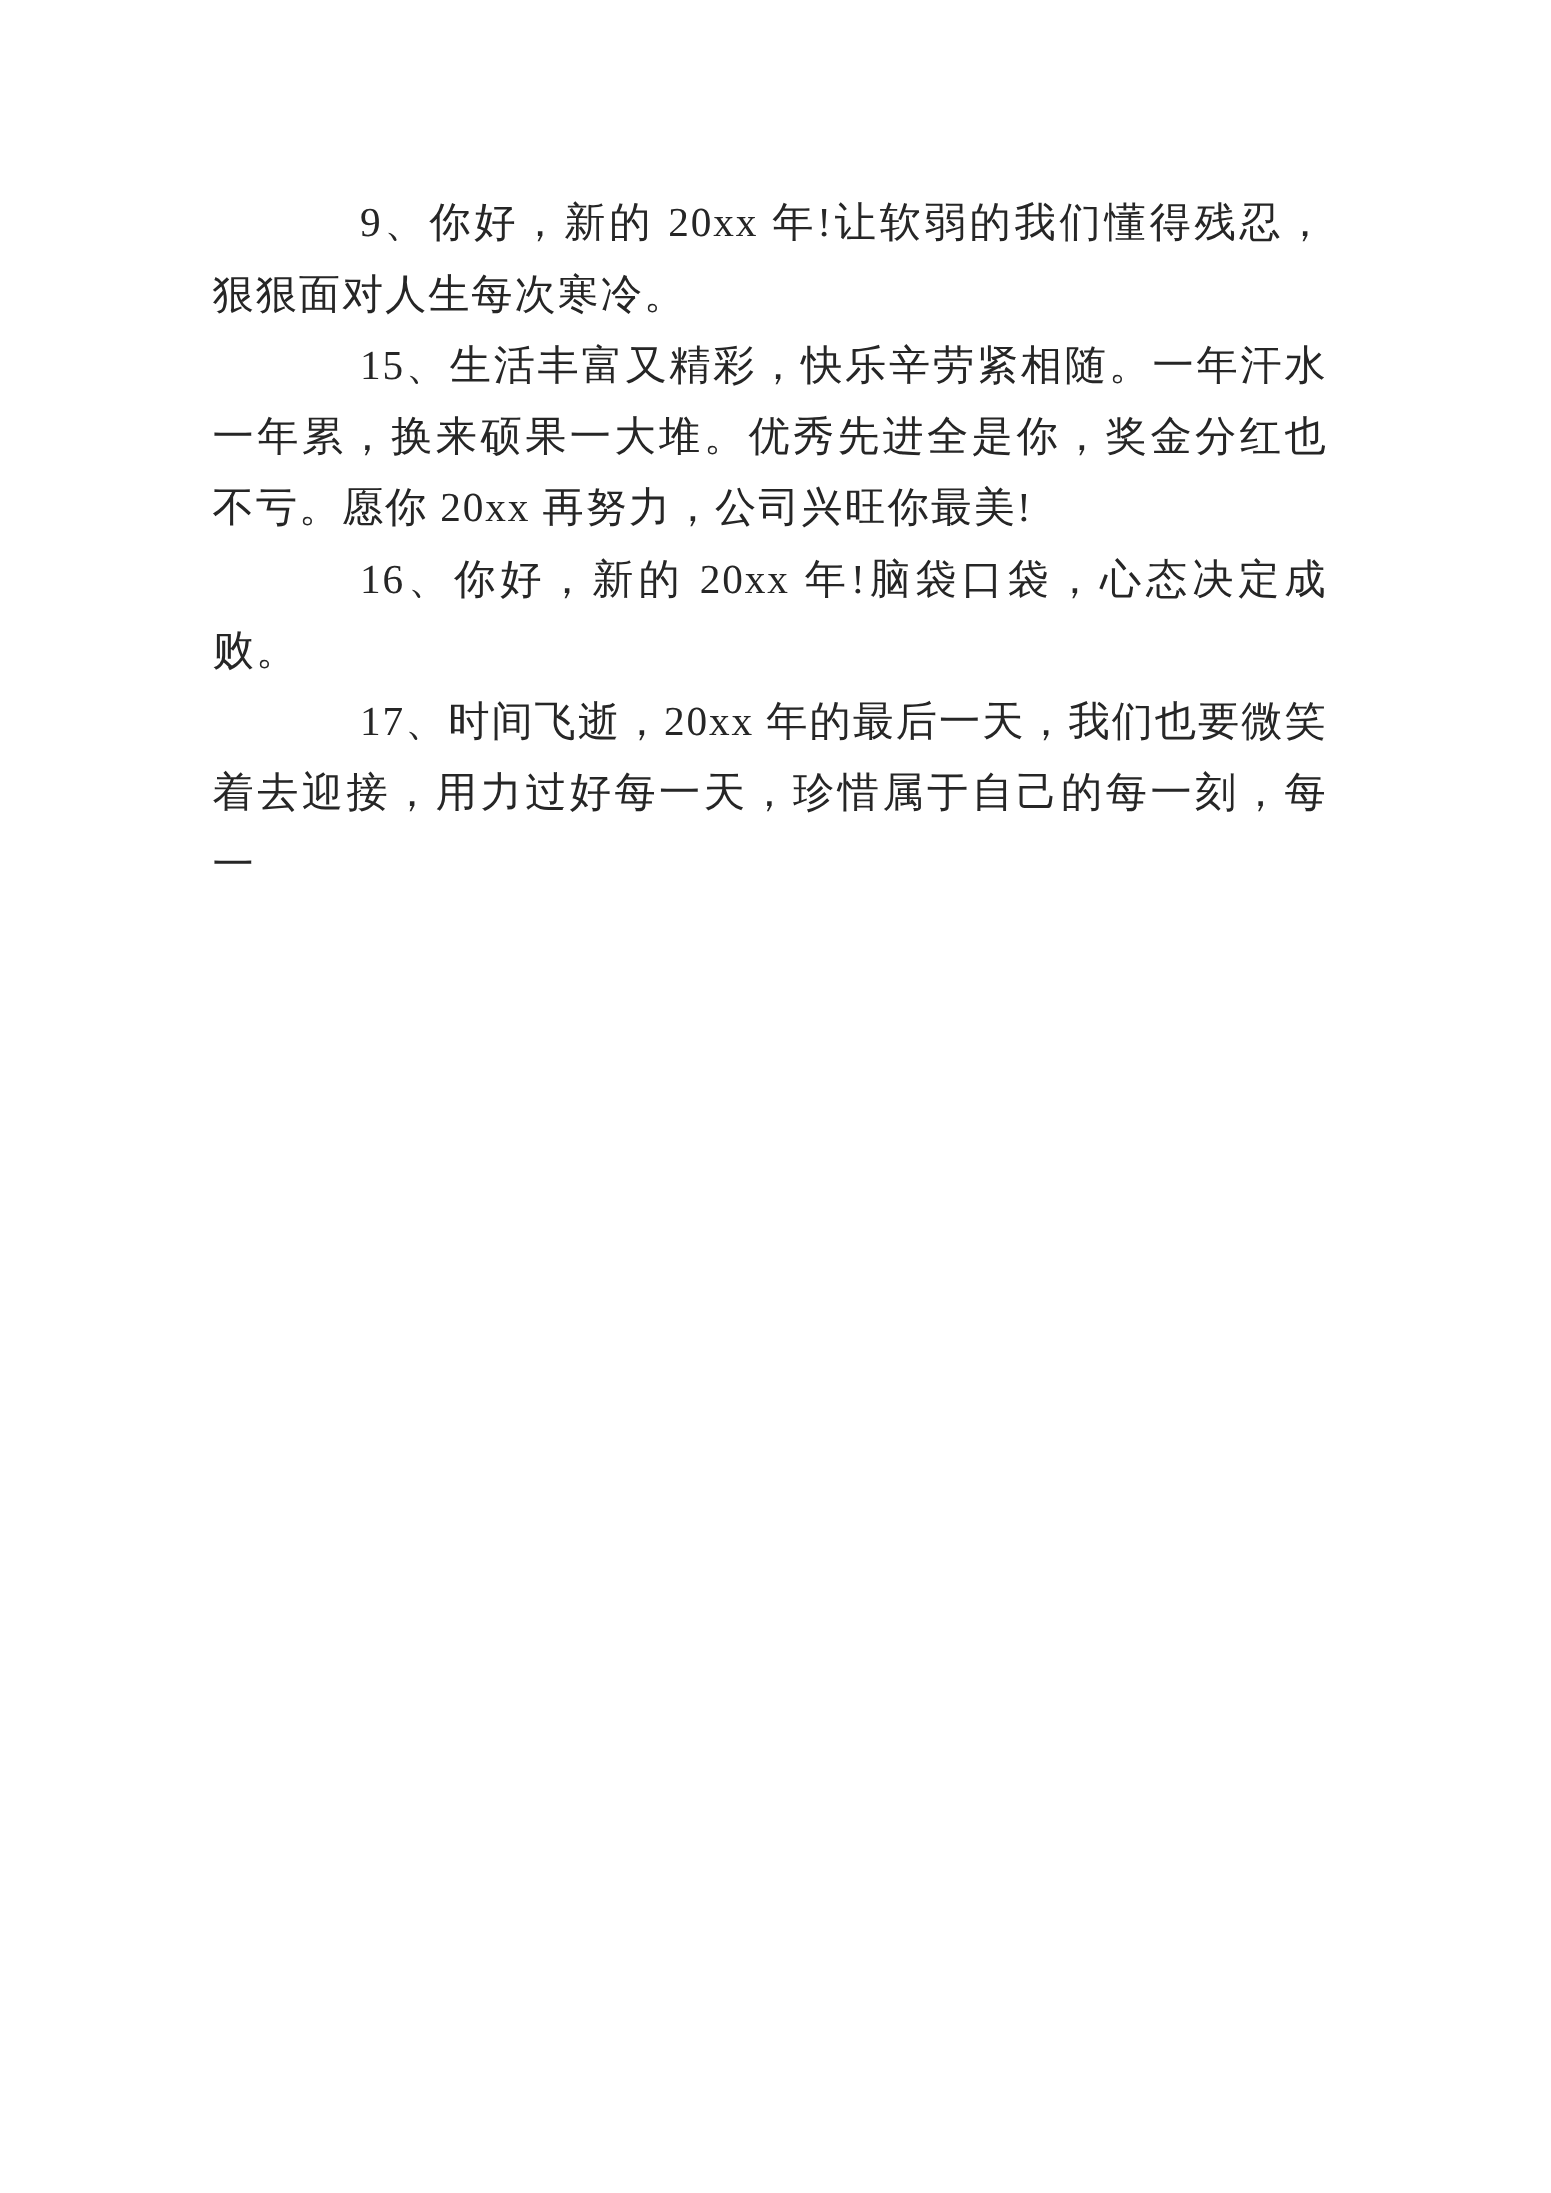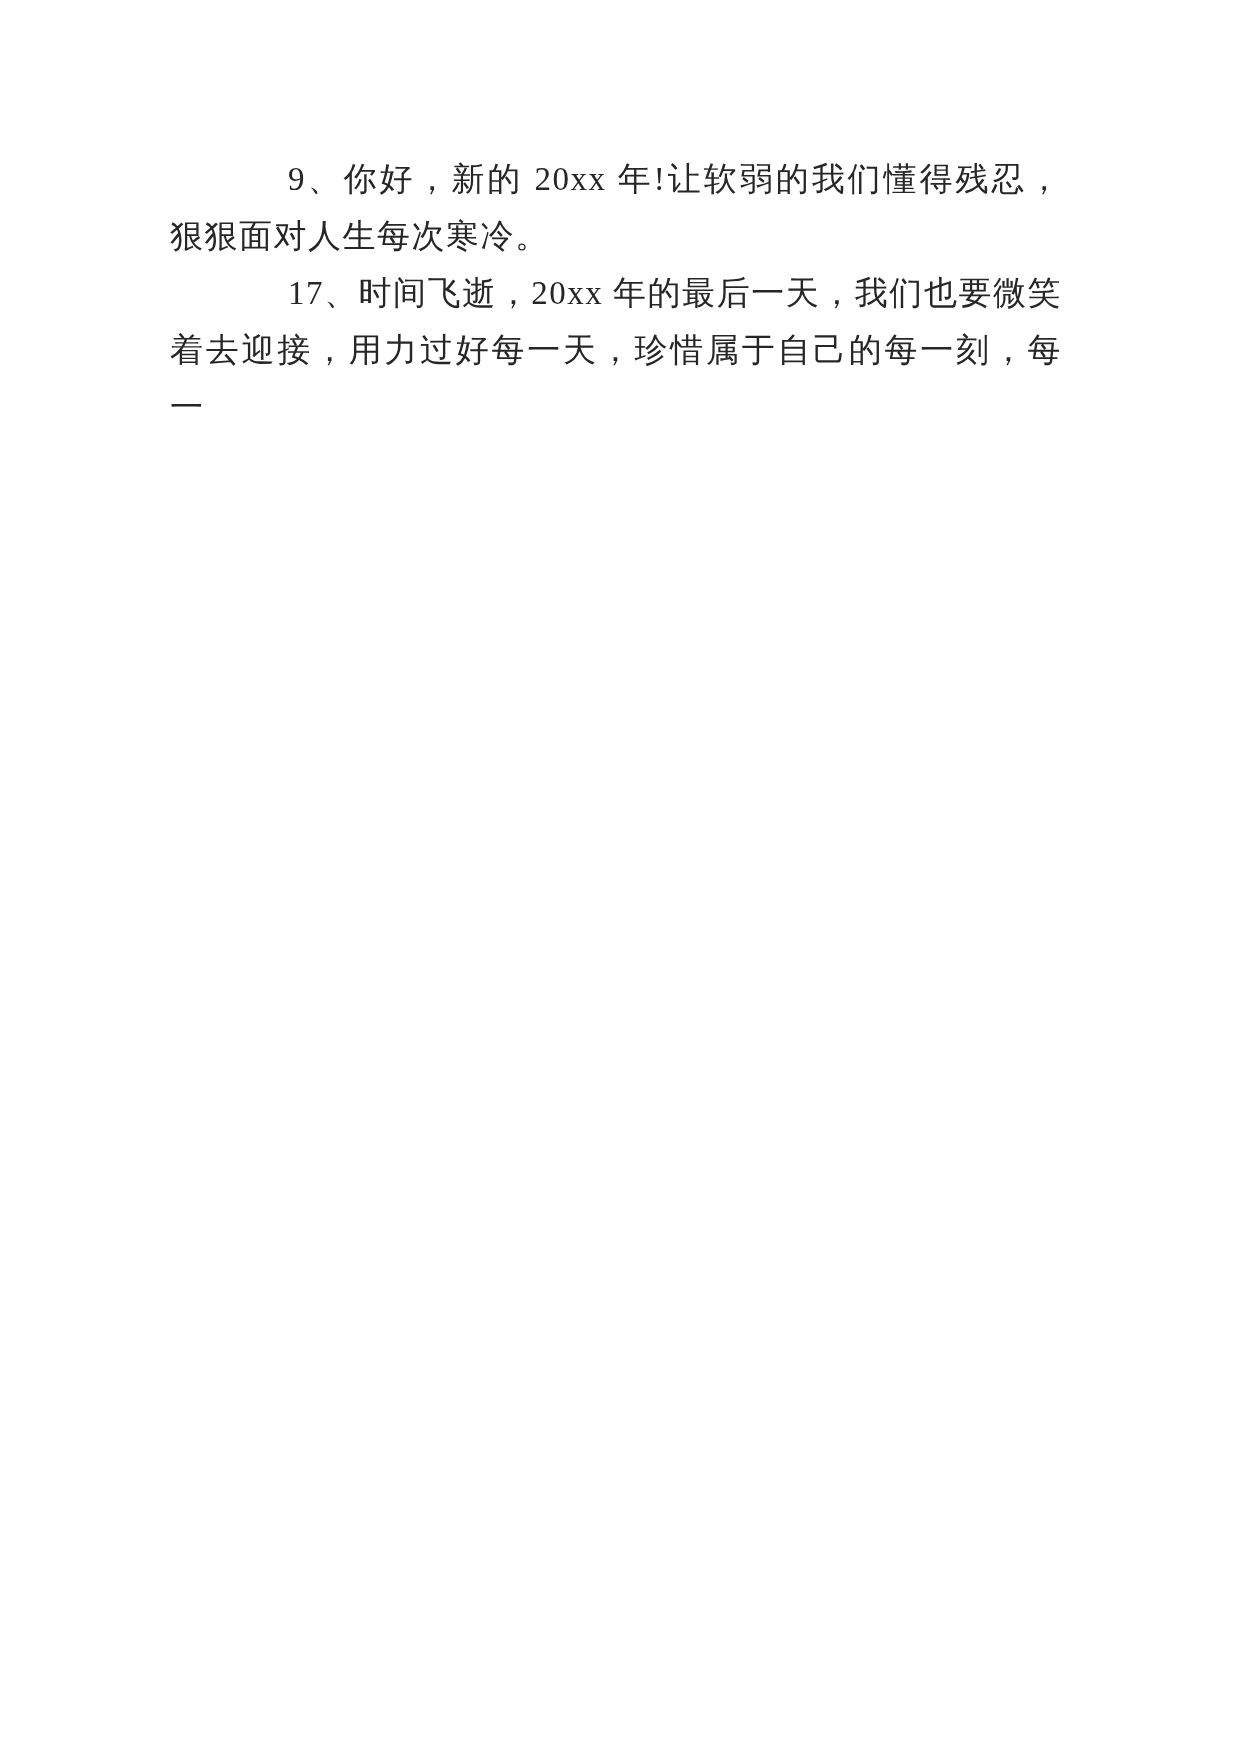--- a/index.html
+++ b/index.html
@@ -36,15 +36,17 @@
     text-indent: 118px;
     word-break: break-all;
   }
 </style>
 </head>
 <body>
 
 <div class="page">
   <div class="text-block">
     <p class="para">9、你好，新的 20xx 年!让软弱的我们懂得残忍，狠狠面对人生每次寒冷。</p>
+    <p class="para">15、生活丰富又精彩，快乐辛劳紧相随。一年汗水一年累，换来硕果一大堆。优秀先进全是你，奖金分红也不亏。愿你 20xx 再努力，公司兴旺你最美!</p>
+    <p class="para">16、你好，新的 20xx 年!脑袋口袋，心态决定成败。</p>
     <p class="para">17、时间飞逝，20xx 年的最后一天，我们也要微笑着去迎接，用力过好每一天，珍惜属于自己的每一刻，每一</p>
   </div>
 </div>
 
 </body></html>

